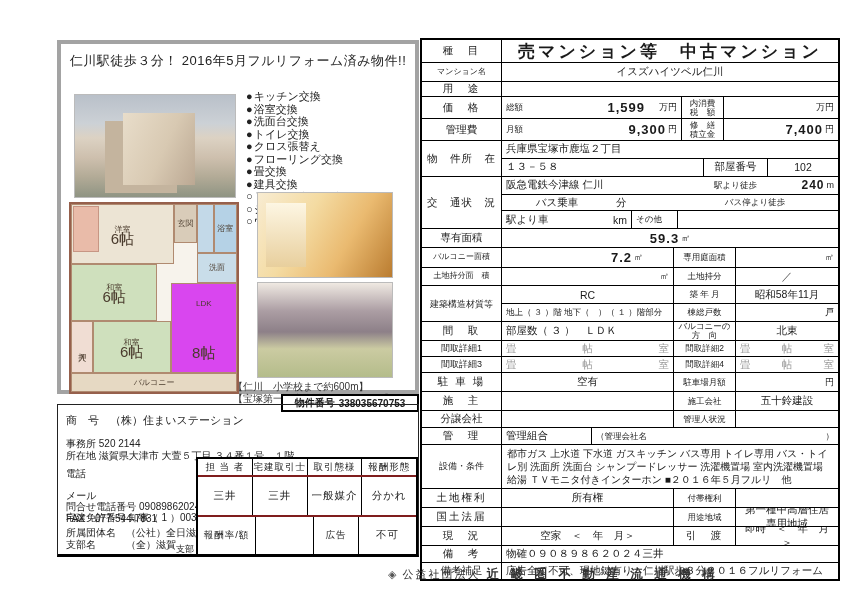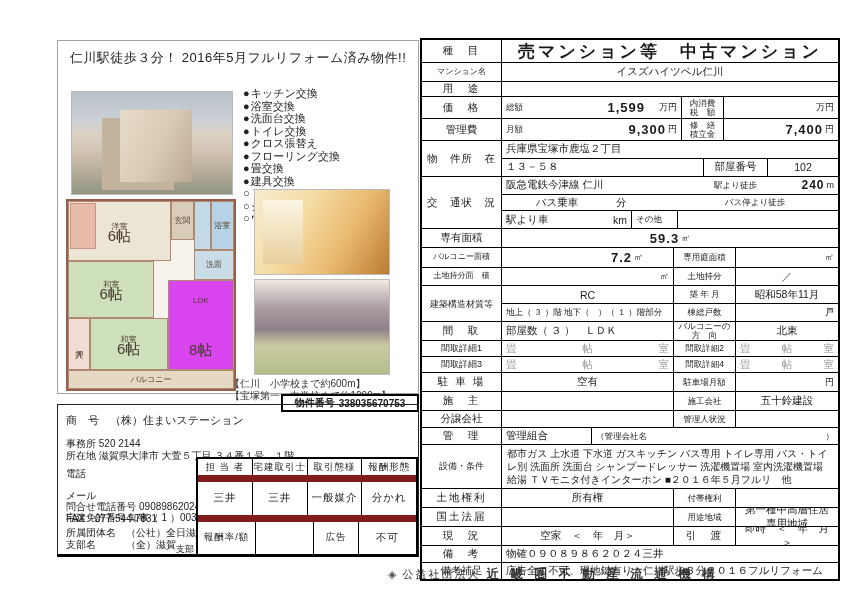--- a/index.html
+++ b/index.html
@@ -1,20 +1,20 @@
 <!DOCTYPE html>
 <html><head>
 <meta charset="utf-8">
 <style>
   * { box-sizing: border-box; margin: 0; padding: 0; }
   html,body { width:842px; height:595px; background:#fff; font-family:"Liberation Sans","DejaVu Sans",sans-serif; color:#1a1a1a; }
   .page { position:relative; width:842px; height:595px; background:#fff; overflow:hidden; }
 
   
-  .flyer { position:absolute; left:57px; top:40px; width:362px; height:354px; border:1px solid #a3a3a3; background:#fff; }
+  .flyer { position:absolute; left:57px; top:40px; width:362px; height:354px; border:4px solid #a3a3a3; background:#fff; }
   .headline { position:absolute; left:0; top:8px; width:100%; text-align:center; font-size:13px; letter-spacing:0.5px; color:#222; }
   .photo { position:absolute; border:1px solid #bbb; }
   .photo-building { left:13px; top:50px; width:162px; height:104px;
      background:linear-gradient(180deg,#b9c0c9 0%,#ccd1d6 28%,#dcd2c3 42%,#cdbfad 62%,#b3ab97 80%,#8f9483 100%); }
   .photo-building:before { content:""; position:absolute; left:30%; top:18%; width:45%; height:70%;
      background:linear-gradient(115deg,#e8ddca 0%,#d8c9b2 55%,#bba893 100%); box-shadow:-18px 8px 0 #c4b49e; }
   .photo-kitchen { left:196px; top:148px; width:136px; height:86px;
      background:linear-gradient(120deg,#f8ecd2 0%,#f4dba2 35%,#eaba70 65%,#ba7c30 100%); }
   .photo-kitchen:before { content:""; position:absolute; left:6%; top:12%; width:30%; height:76%; background:linear-gradient(180deg,#fdf6e3,#e8cf9d); }
   .photo-tatami { left:196px; top:238px; width:136px; height:96px;
@@ -37,21 +37,21 @@
   .rm-balcony { left:0; top:90%; width:100%; height:10%; background:#e6d9c3; flex-direction:row; }
   .school-note { position:absolute; left:172px; top:337px; font-size:10px; line-height:11.5px; color:#333; white-space:nowrap; }
 
   
   .propnum { position:absolute; left:281px; top:394px; width:138px; height:18px; border:2px solid #000; font-size:10px; font-weight:bold; display:flex; align-items:center; justify-content:center; gap:4px; background:#fff; }
 
   
   .agency { position:absolute; left:57px; top:404px; width:362px; height:153px; border:1px solid #222; border-bottom:3px solid #000; font-size:10px; color:#222; }
   .agy { position:absolute; white-space:nowrap; }
   .agent-table { position:absolute; left:138px; top:52px; width:222px; height:99px; border:2px solid #000; display:flex; flex-direction:column; background:#fff; }
-  .at-row { display:flex; flex:1; border-top:7px solid #7f1d1d; }
+  .at-row { display:flex; flex:1; border-top:2px solid #7f1d1d; }
   .at-row:first-child { border-top:none; flex:0 0 16px; }
   .at-cell { flex:1; border-right:1px solid #000; display:flex; align-items:center; justify-content:center; font-size:9.5px; letter-spacing:1px; }
   .at-cell:last-child { border-right:none; }
   .at-val { font-size:10.5px; }
 
   
   .footer { position:absolute; left:388px; top:566px; display:flex; align-items:center; gap:6px; color:#333; }
   .footer .mark { font-size:11px; color:#555; }
   .footer .org-small { font-size:11px; letter-spacing:2px; }
   .footer .org-big { font-size:12.5px; font-weight:bold; letter-spacing:4px; }

